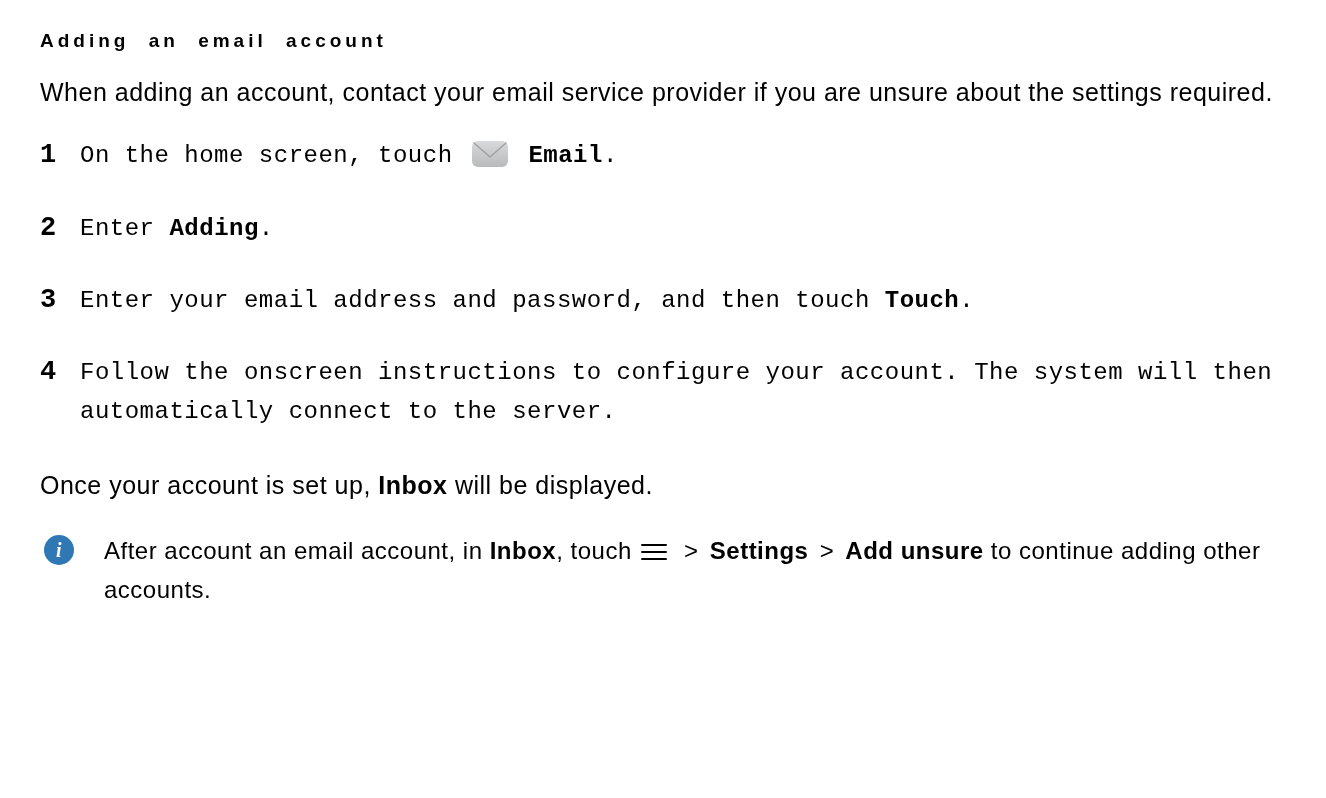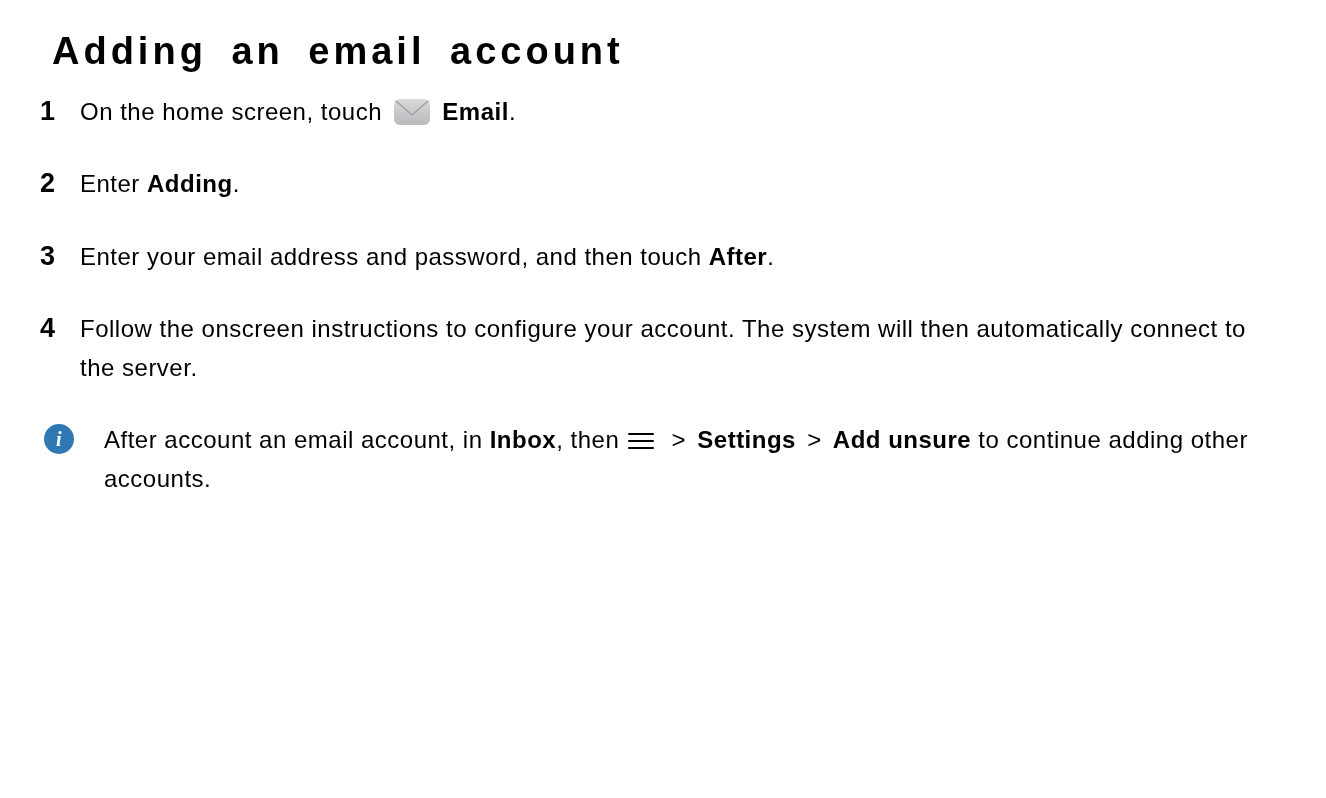--- a/index.html
+++ b/index.html
@@ -9,37 +9,38 @@
     font-family:"Segoe UI","Helvetica Neue",Arial,sans-serif;
     color:#000000;
   }
   .page{
     box-sizing:border-box;
     width:1326px;
     min-height:798px;
     padding:30px 40px 40px 40px;
   }
   h1.title{
-    font-size:38px;
+    font-size:19px;
     font-weight:700;
     letter-spacing:4px;
     word-spacing:10px;
-    margin:0 0 20px 12px;
+    margin:0 0 20px 0;
   }
   .para{
     font-size:25px;
     line-height:1.65;
     letter-spacing:0.5px;
     margin:0 0 24px 0;
   }
   .steps{
     list-style:none;
     padding:0;
     margin:0 0 18px 0;
     counter-reset:step;
+    font-family:Liberation Mono, monospace;
   }
   .steps > li{
     counter-increment:step;
     font-size:24px;
     line-height:1.6;
     letter-spacing:0.5px;
     padding-left:40px;
     position:relative;
     margin:0 0 34px 0;
   }
@@ -103,20 +104,21 @@
     padding-left:16px;
   }
 </style>
 </head>
 <body>
 
 <div class="page">
 
   <h1 class="title">Adding an email account</h1>
 
+  <p class="para">When adding an account, contact your email service provider if you are unsure about the settings required.</p>
 
   <ol class="steps">
 
     <li>
       <span>On the home screen, touch </span>
       <span class="icon mail">
         <svg width="38" height="28" viewBox="0 0 38 28">
           <defs>
             <linearGradient id="g1" x1="0" y1="0" x2="0" y2="1">
               <stop offset="0" stop-color="#d8d9da"></stop>
@@ -128,36 +130,39 @@
         </svg>
       </span>
       <span class="bold">Email</span><span>.</span>
     </li>
 
     <li>
       <span>Enter </span><span class="bold">Adding</span><span>.</span>
     </li>
 
     <li>
-      <span>Enter your email address and password, and then touch </span><span class="bold">After</span><span>.</span>
+      <span>Enter your email address and password, and then touch </span><span class="bold">Touch</span><span>.</span>
     </li>
 
     <li>
       <span>Follow the onscreen instructions to configure your account. The system will then automatically connect to the server.</span>
     </li>
 
   </ol>
 
+  <p class="para" style="margin-bottom:0">
+    <span>Once your account is set up, </span><span class="bold">Inbox</span><span> will be displayed.</span>
+  </p>
 
   <div class="note-row">
     <div class="info-badge">
       <span>i</span>
     </div>
     <div class="note-text">
-      <span>After account an email account, in </span><span class="bold">Inbox</span><span>, then </span>
+      <span>After account an email account, in </span><span class="bold">Inbox</span><span>, touch </span>
       <span class="menu-glyph">
         <svg width="26" height="20" viewBox="0 0 26 20">
           <line x1="1" y1="3" x2="25" y2="3" stroke="#000" stroke-width="2" stroke-linecap="round"></line>
           <line x1="1" y1="10" x2="25" y2="10" stroke="#000" stroke-width="2" stroke-linecap="round"></line>
           <line x1="1" y1="17" x2="25" y2="17" stroke="#000" stroke-width="2" stroke-linecap="round"></line>
         </svg>
       </span>
       <span class="gt">&gt;</span>
       <span class="bold">Settings</span>
       <span class="gt">&gt;</span>

